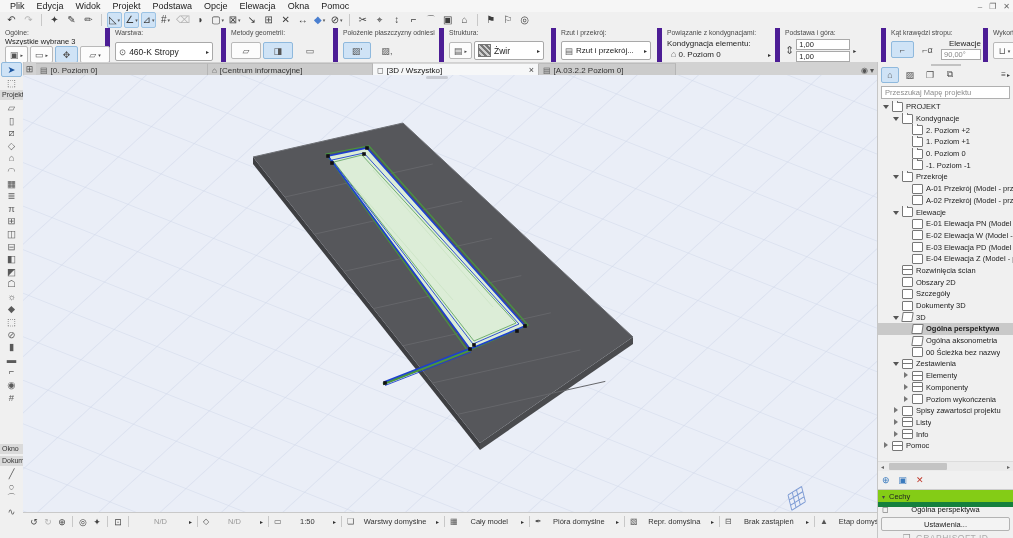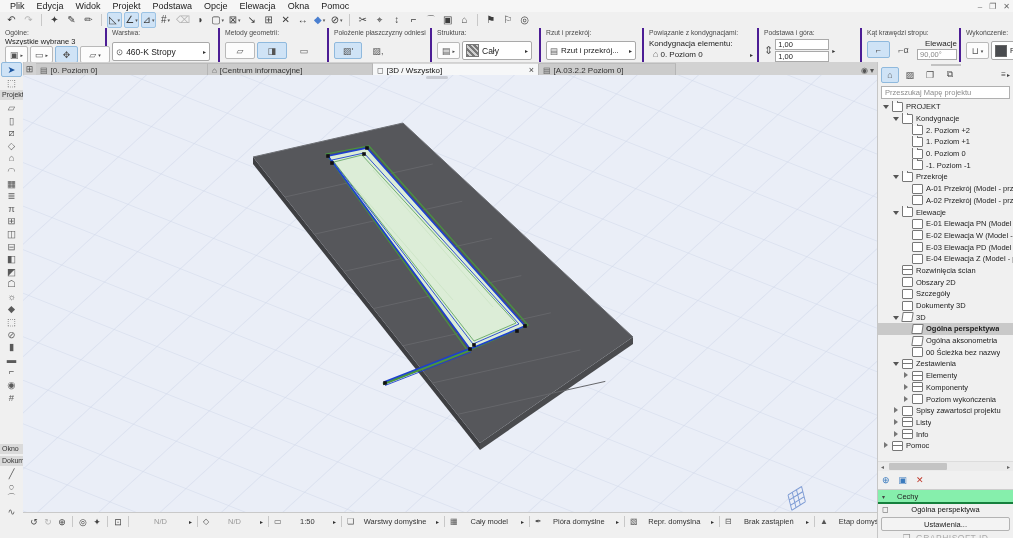--- a/index.html
+++ b/index.html
@@ -16,21 +16,21 @@
            display:flex;align-items:center;padding-left:3px}
   .tbtn{min-width:13px;height:14px;display:flex;align-items:center;justify-content:center;
         font-size:10px;line-height:10px;color:#3d3d3d;border:1px solid transparent;border-radius:2px;margin:0 1px}
   .tbtn.hl{background:#cfe3f6;border-color:#9cc3e4}
   .tbtn.dim{color:#b4b4b4}
   .tbtn .dd{font-size:5px;color:#555;margin-left:1px;font-style:normal}
   .tdiv{width:1px;height:12px;background:#c8c8c8;margin:0 4px;flex:none}
   
   .infobar{position:absolute;top:28px;left:0;right:0;height:34px;background:#f0f0f0;
            border-bottom:1px solid #bdbdbd;display:flex;overflow:hidden}
-  .isec{flex:none;position:relative;padding:1px 4px 17px 5px;border-right:2px solid #4c1d95}
+  .isec{flex:none;position:relative;padding:1px 4px 17px 5px;border-right:5px solid #4c1d95}
   .ilabel{font-size:6.8px;color:#4a4a4a;white-space:nowrap;height:8px;overflow:hidden}
   .irow{display:flex;align-items:center;margin-top:2px;gap:2px}
   .ibtn{height:15px;min-width:17px;border:1px solid #b9b9b9;background:#fcfcfc;border-radius:2px;
         display:flex;align-items:center;justify-content:center;font-size:9px;color:#555;padding:0 2px}
   .ibtn.hl{background:#cfe3f6;border-color:#8fb9dd}
   .ibtn .dd{font-size:5px;margin-left:2px;color:#444}
   .idropwide{height:17px;border:1px solid #a9a9a9;background:#fff;border-radius:2px;display:flex;
              align-items:center;padding:0 3px;gap:3px;font-size:8.5px;white-space:nowrap;overflow:hidden}
   .arrowbtn{font-size:6px;color:#333;margin-left:1px}
   .iinput{height:9px;border:1px solid #a9a9a9;background:#fff;font-size:7.5px;display:flex;
@@ -96,22 +96,22 @@
       flex:none;position:relative;border-radius:1px}
   .ti-fold::before{content:"";position:absolute;top:-3px;left:-1px;width:4px;height:2px;border:1px solid #777;
                    border-bottom:none;background:#f7f7f7}
   .ti-cube{transform:skewX(-8deg)}
   .ti-grid{background:linear-gradient(#777,#777) 0 3px/100% 1px no-repeat,#fff}
   .nscroll{position:absolute;left:0;right:0;top:399px;height:9px;background:#ebebeb;border-top:1px solid #dcdcdc;display:flex;align-items:center}
   .nscroll .sarr{width:9px;font-size:6px;color:#666;text-align:center}
   .nscroll .sthumb{height:7px;width:58px;background:#c4c4c4;border-radius:1px;margin-left:2px}
   .nactions{position:absolute;left:4px;top:412px;height:12px;display:flex;gap:9px;align-items:center}
   .na{font-size:9px}
-  .cechy{position:absolute;left:0;right:0;top:427px;height:12px;background:#86efac;border-top:1px solid #cdcdcd;
-         border-bottom:2px solid #15803d;display:flex;align-items:center;padding-left:4px;gap:12px;font-size:7.5px;color:#222}
+  .cechy{position:absolute;left:0;right:0;top:427px;height:12px;background:#84cc16;border-top:1px solid #cdcdcd;
+         border-bottom:5px solid #15803d;display:flex;align-items:center;padding-left:4px;gap:4px;font-size:7.5px;color:#222}
   .cechy .ca{font-size:6px;color:#444}
   .vrow{position:absolute;left:0;right:0;top:441px;height:13px;display:flex;align-items:center;font-size:7.5px;color:#111}
   .vrow .vicn{margin-left:4px;margin-right:auto;font-size:8px;color:#555}
   .vrow .vtxt{position:absolute;left:0;right:0;text-align:center}
   .settings{position:absolute;left:3px;right:3px;top:455px;height:12px;background:#f3f3f3;border:1px solid #b3b3b3;
             border-radius:2px;display:flex;align-items:center;justify-content:center;font-size:7.5px;color:#222}
   .gsid{position:absolute;left:0;right:0;top:470px;height:12px;display:flex;align-items:center;justify-content:center;
         gap:5px;color:#ababab;font-size:8.5px;letter-spacing:.5px}
   .gsid .gicn{font-size:9px;color:#9a9a9a}
 </style>
@@ -222,21 +222,21 @@
   </div>
   <div class="isec" style="width:98px">
     <div class="ilabel">Struktura:</div>
     <div class="irow" style="margin-top:4px">
       <span class="ibtn">
           <span>▤</span>
           <span class="dd">▸</span>
         </span>
       <span class="idropwide" style="width:62px">
         <span class="thumb"></span>
-        <span>Cały</span>
+        <span>Żwir</span>
         <span class="arrowbtn" style="margin-left:auto">▸</span>
       </span>
     </div>
   </div>
   <div class="isec" style="width:92px">
     <div class="ilabel">Rzut i przekrój:</div>
     <div class="irow" style="margin-top:4px">
       <span class="idropwide" style="width:82px">
         <span style="color:#555">▤</span>
         <span style="font-size:8px">Rzut i przekrój...</span>

